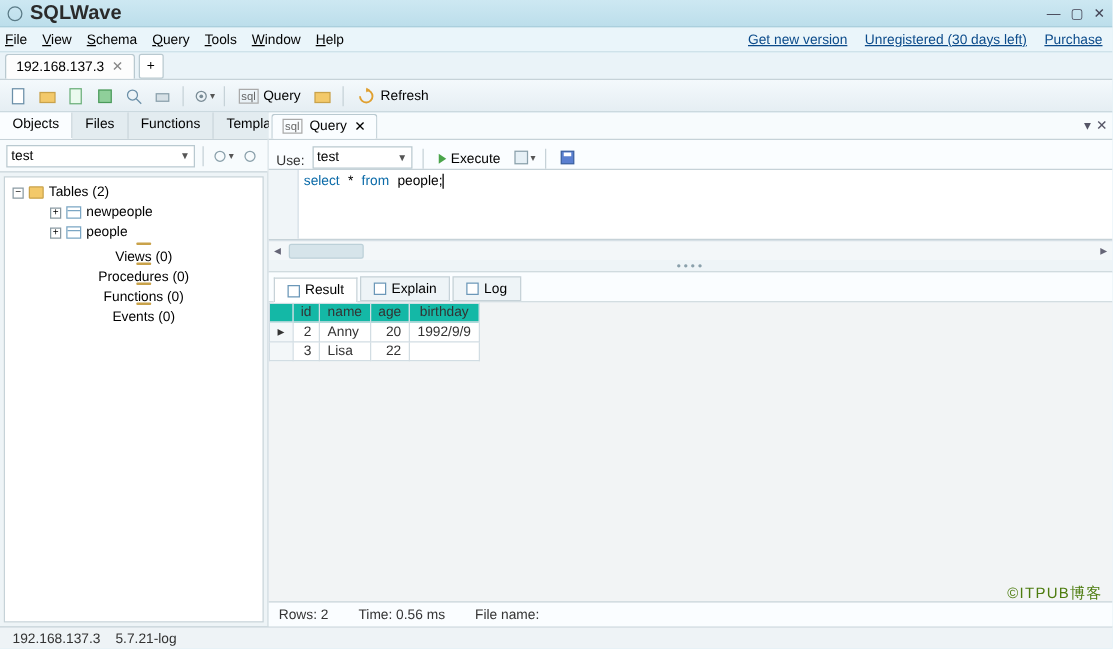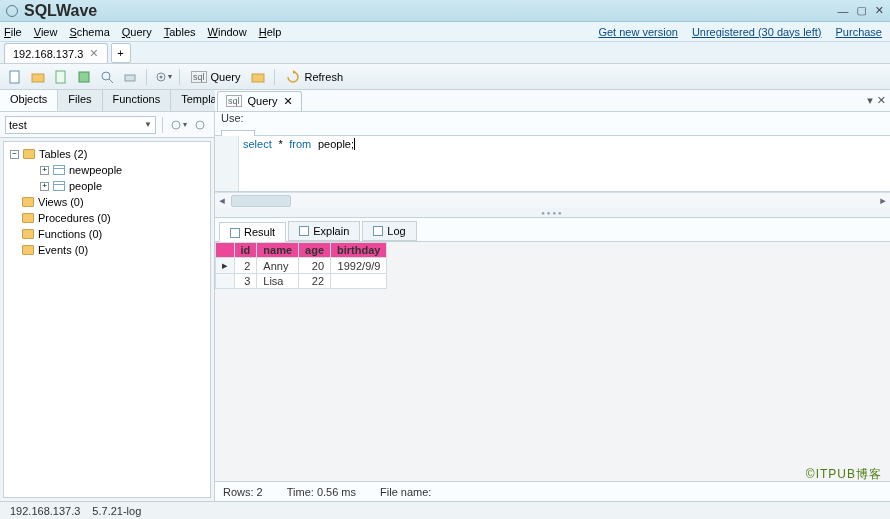--- a/index.html
+++ b/index.html
@@ -33,34 +33,34 @@
 
 .sidebar { width: 215px; background: #eef4f7; border-right: 1px solid #c6d2d8; display: flex; flex-direction: column; }
 .side-tabs { height: 22px; display: flex; border-bottom: 1px solid #c6d2d8; }
 .side-tab { padding: 3px 10px; border-right: 1px solid #c6d2d8; background: #e3ecf0; cursor: pointer; }
 .side-tab.active { background: #fafdff; border-bottom: 1px solid #fafdff; position: relative; top: 0; text-align: center; }
 .side-toolbar { height: 26px; display: flex; align-items: center; padding: 0 5px; gap: 4px; border-bottom: 1px solid #c6d2d8; background: #f7fbfd; }
 .combo { flex: 1; height: 18px; border: 1px solid #b9c9d0; background: #fff; padding: 0 3px; display: flex; align-items: center; justify-content: space-between; }
 .combo .caret { font-size: 8px; color: #555; }
 .tree { flex: 1; background: #fff; border: 1px solid #c6d2d8; margin: 3px; padding: 4px 2px; overflow: auto; }
 .tree-node { display: flex; align-items: center; gap: 4px; height: 16px; padding-left: 4px; }
-.tree-node.l1 { padding-left: 16px; }
+.tree-node.l1 { padding-left: 16px; flex-direction: column; }
 .tree-node.l2 { padding-left: 34px; }
 .exp { width: 9px; height: 9px; border: 1px solid #8a9aa3; display: flex; align-items: center; justify-content: center; font-size: 8px; line-height: 1; cursor: pointer; }
 .folder { width: 12px; height: 10px; background: #f3c96a; border: 1px solid #c9a24a; border-radius: 1px; }
 .tbl-ico { width: 12px; height: 10px; background: #fff; border: 1px solid #7ba6c4; position: relative; }
 .tbl-ico::before { content:""; position:absolute; top:2px; left:0; right:0; height:1px; background:#7ba6c4; }
 
 .right-pane { flex: 1; display: flex; flex-direction: column; background: #f7fbfd; position: relative; }
 .rp-header { height: 22px; display: flex; align-items: center; border-bottom: 1px solid #c6d2d8; padding-left: 2px; }
 .qtab { height: 20px; background: #fafdff; border: 1px solid #b9c9d0; border-bottom: none; border-radius: 3px 3px 0 0; padding: 0 8px; display: flex; align-items: center; gap: 6px; }
 .rp-header .spacer { flex: 1; }
 .pin { margin-right: 4px; color: #556; cursor: pointer; }
 
-.qtoolbar { height: 24px; display: flex; align-items: flex-start; gap: 6px; padding: 0 6px; border-bottom: 1px solid #c6d2d8; background: #fafdff; flex-direction: column; }
+.qtoolbar { height: 24px; display: flex; align-items: flex-end; gap: 6px; padding: 0 6px; border-bottom: 1px solid #c6d2d8; background: #fafdff; }
 .qtoolbar .lbl { color: #333; }
 .qtoolbar .combo { flex: 0 0 80px; }
 .exec-btn { display: flex; align-items: center; gap: 4px; cursor: pointer; padding: 2px 4px; border-radius: 2px; }
 .tri { width: 0; height: 0; border-left: 6px solid #4aa54a; border-top: 4px solid transparent; border-bottom: 4px solid transparent; }
 
 .editor { height: 56px; background: #fff; border-bottom: 1px solid #c6d2d8; position: relative; }
 .gutter { position: absolute; left: 0; top: 0; bottom: 0; width: 24px; background: #f0f5f8; border-right: 1px solid #d6e0e6; }
 .code { position: absolute; left: 28px; top: 2px; font-family: Consolas, monospace; font-size: 11px; }
 .kw { color: #0a6aa8; }
 .cursor { border-right: 1px solid #000; animation: blink 1s infinite; }
@@ -73,21 +73,21 @@
 .hscroll .arrow { width:14px; text-align:center; color:#667; }
 .hscroll .thumb { height:12px; width:60px; background:#d6e4ea; border:1px solid #bcd0d8; border-radius:2px; margin-left:2px; }
 
 .result-tabs { height: 24px; display: flex; align-items: center; gap: 2px; padding: 2px 4px 0 4px; background: #fafdff; border-bottom: 1px solid #c6d2d8; }
 .rtab { padding: 3px 10px; border: 1px solid #c6d2d8; background: #eef4f7; cursor: pointer; display:flex; align-items:center; gap:4px; }
 .rtab.active { background: #fff; border-bottom: 1px solid #fff; position: relative; top: 1px; align-items: flex-end; }
 .rico { width: 10px; height: 10px; background: #fff; border: 1px solid #6b97b8; }
 
 .grid-wrap { flex: 1; background: #f2f4f5; overflow: auto; }
 .grid { background: #fff; border-collapse: collapse; }
-.grid th { background: #ec4899; border: 1px solid #d2dde3; padding: 1px 6px; font-weight: bold; color: #333; }
+.grid th { background: #14b8a6; border: 1px solid #d2dde3; padding: 1px 6px; font-weight: normal; color: #333; }
 .grid td { border: 1px solid #d2dde3; padding: 1px 6px; color: #333; }
 .grid .rowhead { background: #f3f7f9; }
 .num { color: #2060a0; text-align: right; }
 
 .statusbar { height: 20px; background: #fafdff; border-top: 1px solid #c6d2d8; display: flex; align-items: center; padding: 0 8px; gap: 24px; color: #333; }
 
 .bottombar { height: 18px; background: #eef3f6; border-top: 1px solid #c6d2d8; display: flex; align-items: center; padding: 0 10px; gap: 12px; color: #333; }
 .watermark { position: absolute; right: 8px; bottom: 18px; color: #4d7c0f; font-size: 12px; letter-spacing: 1px; pointer-events: none; }
 
 svg { display:block; }
@@ -102,21 +102,21 @@
   <span class="win-btn">—</span>
   <span class="win-btn">▢</span>
   <span class="win-btn">✕</span>
 </div>
 
 <div class="menubar">
   <span class="mi">File</span>
   <span class="mi">View</span>
   <span class="mi">Schema</span>
   <span class="mi">Query</span>
-  <span class="mi">Tables</span>
+  <span class="mi">Tools</span>
   <span class="mi">Window</span>
   <span class="mi">Help</span>
   <div class="spacer"></div>
   <span class="link">Get new version</span>
   <span class="link">Unregistered (30 days left)</span>
   <span class="link">Purchase</span>
 </div>
 
 <div class="conntabs">
   <div class="conntab">

